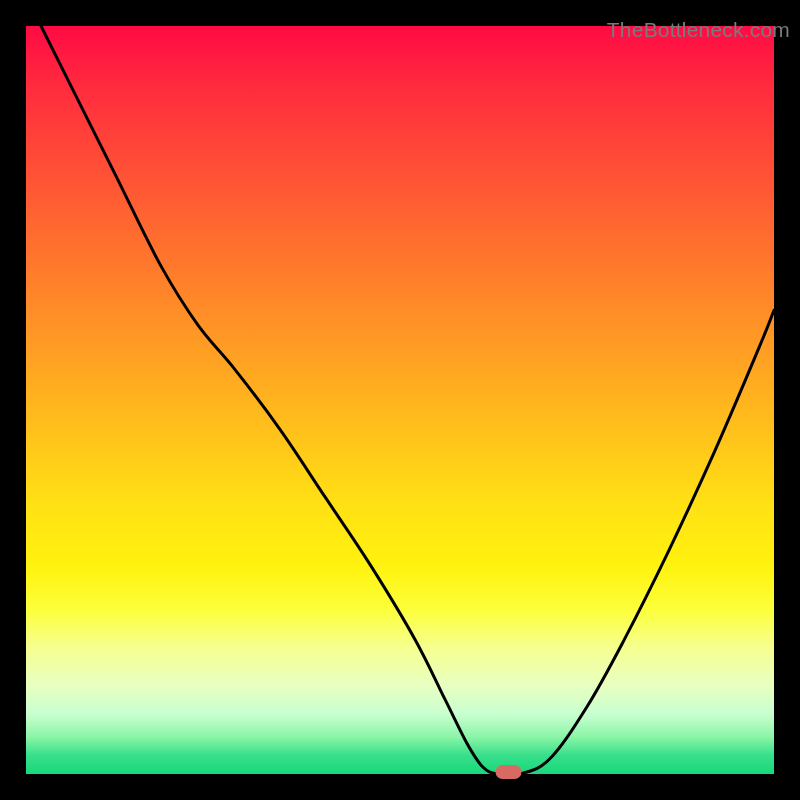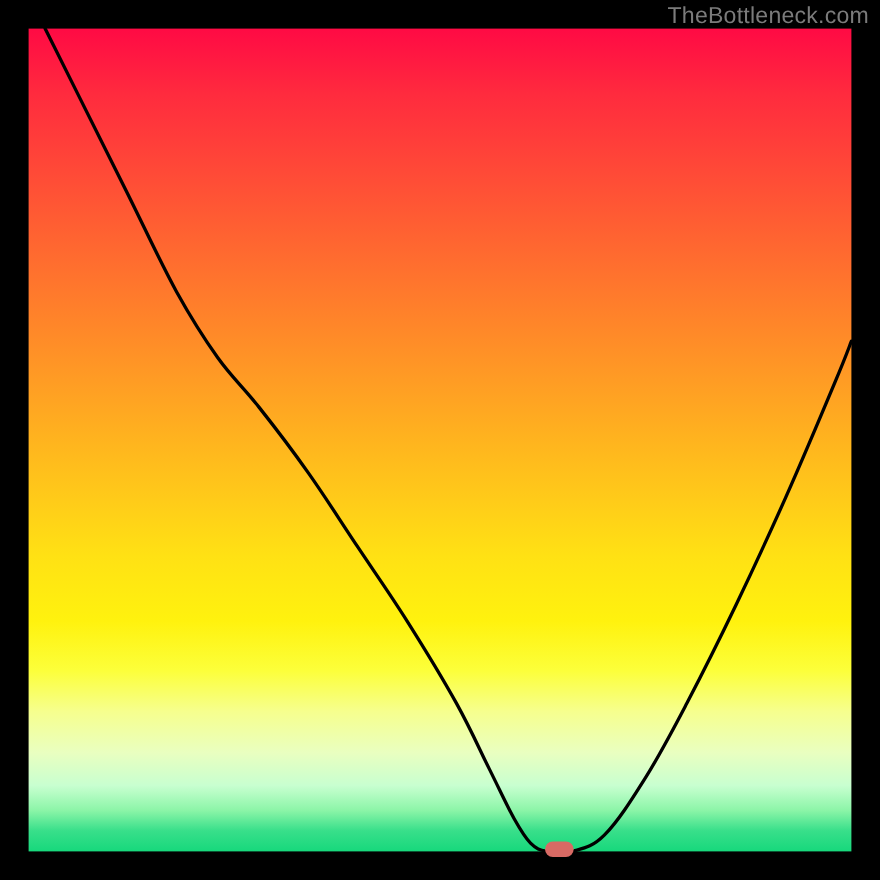--- a/index.html
+++ b/index.html
@@ -47,21 +47,21 @@
   .plot-area svg {
     position: absolute;
     left: 0;
     top: 0;
     width: 748px;
     height: 748px;
     overflow: visible;
   }
   .watermark {
     position: absolute;
-    top: 3px;
+    top: 18px;
     right: 10px;
     color: #7b7b7b;
     font-size: 21px;
     letter-spacing: 0.2px;
     font-weight: 400;
     user-select: none;
   }
   .marker {
     fill: #d86a64;
   }

